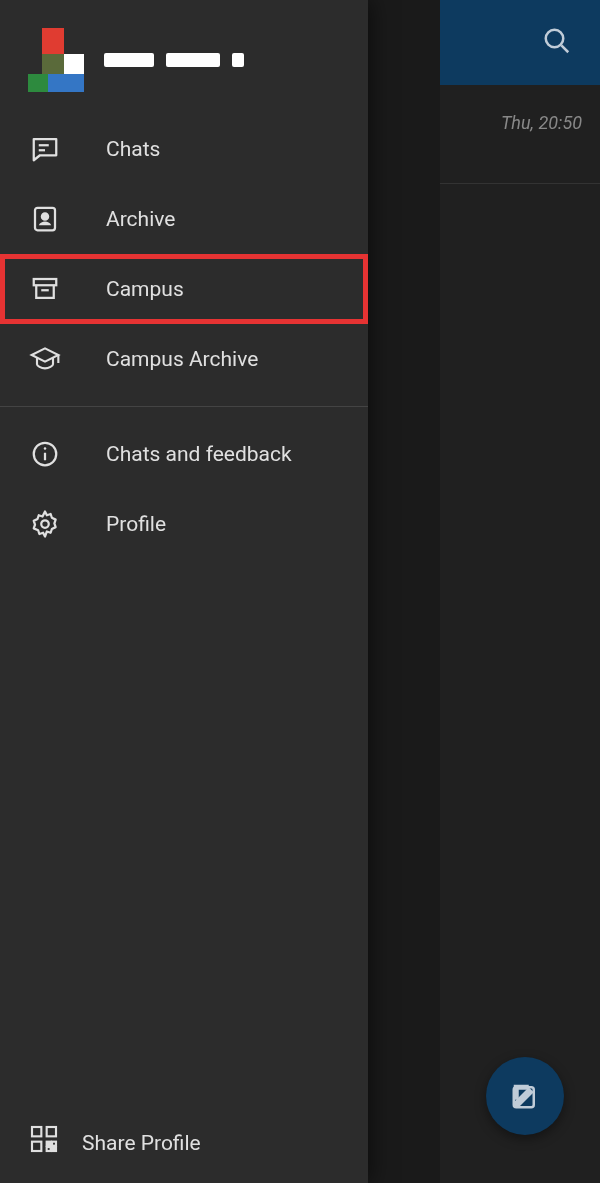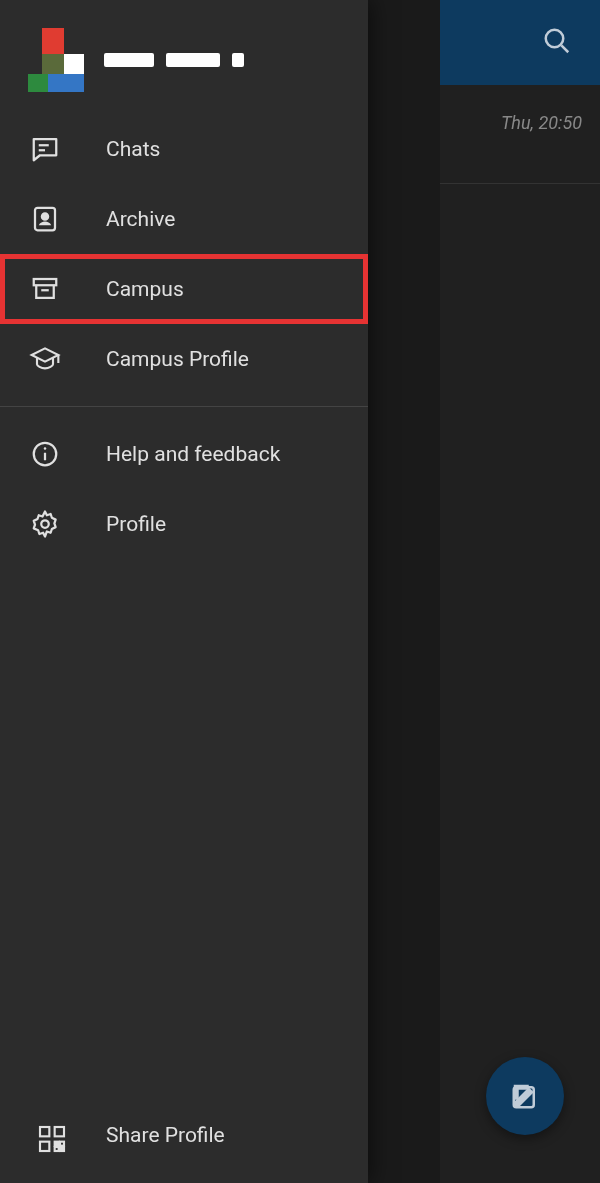--- a/index.html
+++ b/index.html
@@ -124,23 +124,22 @@
     }
     .menu-divider {
       height: 1px;
       background: #444;
       margin: 12px 0;
     }
     .drawer-bottom {
       margin-top: auto;
       padding: 28px;
       display: flex;
-      align-items: flex-start;
-      gap: 38px;
-      margin-left: 8px;
+      align-items: flex-end;
+      gap: 22px;
     }
     .share-label {
       font-size: 21px;
       color: #e0e0e0;
     }
     .fab {
       position: absolute;
       bottom: 48px;
       right: 36px;
       width: 78px;
@@ -230,36 +229,36 @@
     </div>
 
     <div class="menu-item">
       <div class="menu-icon-wrap">
         <svg width="32" height="32" viewBox="0 0 24 24" fill="none" stroke="#e0e0e0" stroke-width="1.6">
           <path d="M2 9l10-5 10 5-10 5L2 9z"></path>
           <path d="M6 11v5c0 1 3 3 6 3s6-2 6-3v-5"></path>
           <line x1="22" y1="9" x2="22" y2="15"></line>
         </svg>
       </div>
-      <span class="menu-label">Campus Profile</span>
+      <span class="menu-label">Campus Archive</span>
     </div>
   </div>
 
   <div class="menu-divider"></div>
 
   <div class="menu-section">
     <div class="menu-item">
       <div class="menu-icon-wrap">
         <svg width="30" height="30" viewBox="0 0 24 24" fill="none" stroke="#e0e0e0" stroke-width="1.8">
           <circle cx="12" cy="12" r="9"></circle>
           <line x1="12" y1="11" x2="12" y2="17"></line>
           <circle cx="12" cy="7.5" r="1" fill="#e0e0e0" stroke="none"></circle>
         </svg>
       </div>
-      <span class="menu-label">Help and feedback</span>
+      <span class="menu-label">Chats and feedback</span>
     </div>
 
     <div class="menu-item">
       <div class="menu-icon-wrap">
         <svg width="30" height="30" viewBox="0 0 24 24" fill="none" stroke="#e0e0e0" stroke-width="1.8">
           <circle cx="12" cy="12" r="3"></circle>
           <path d="M12 2l1.5 3 3-1 1 3 3 1.5-1 3 1 3-3 1.5-1 3-3-1L12 22l-1.5-3-3 1-1-3L3 15.5l1-3-1-3L6 8l1-3 3 1L12 2z" stroke-linejoin="round"></path>
         </svg>
       </div>
       <span class="menu-label">Profile</span>

